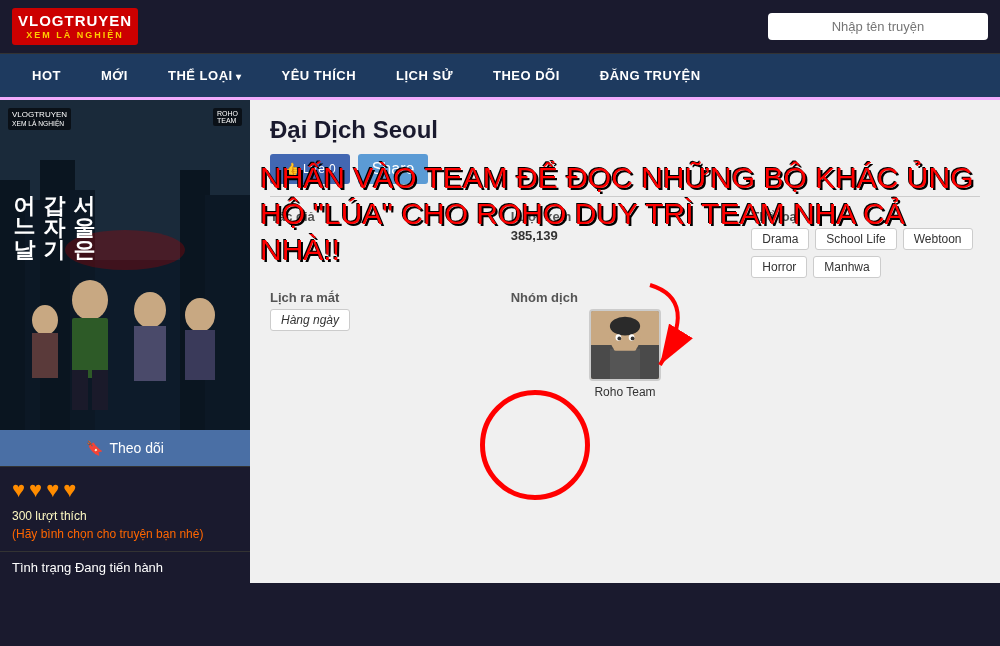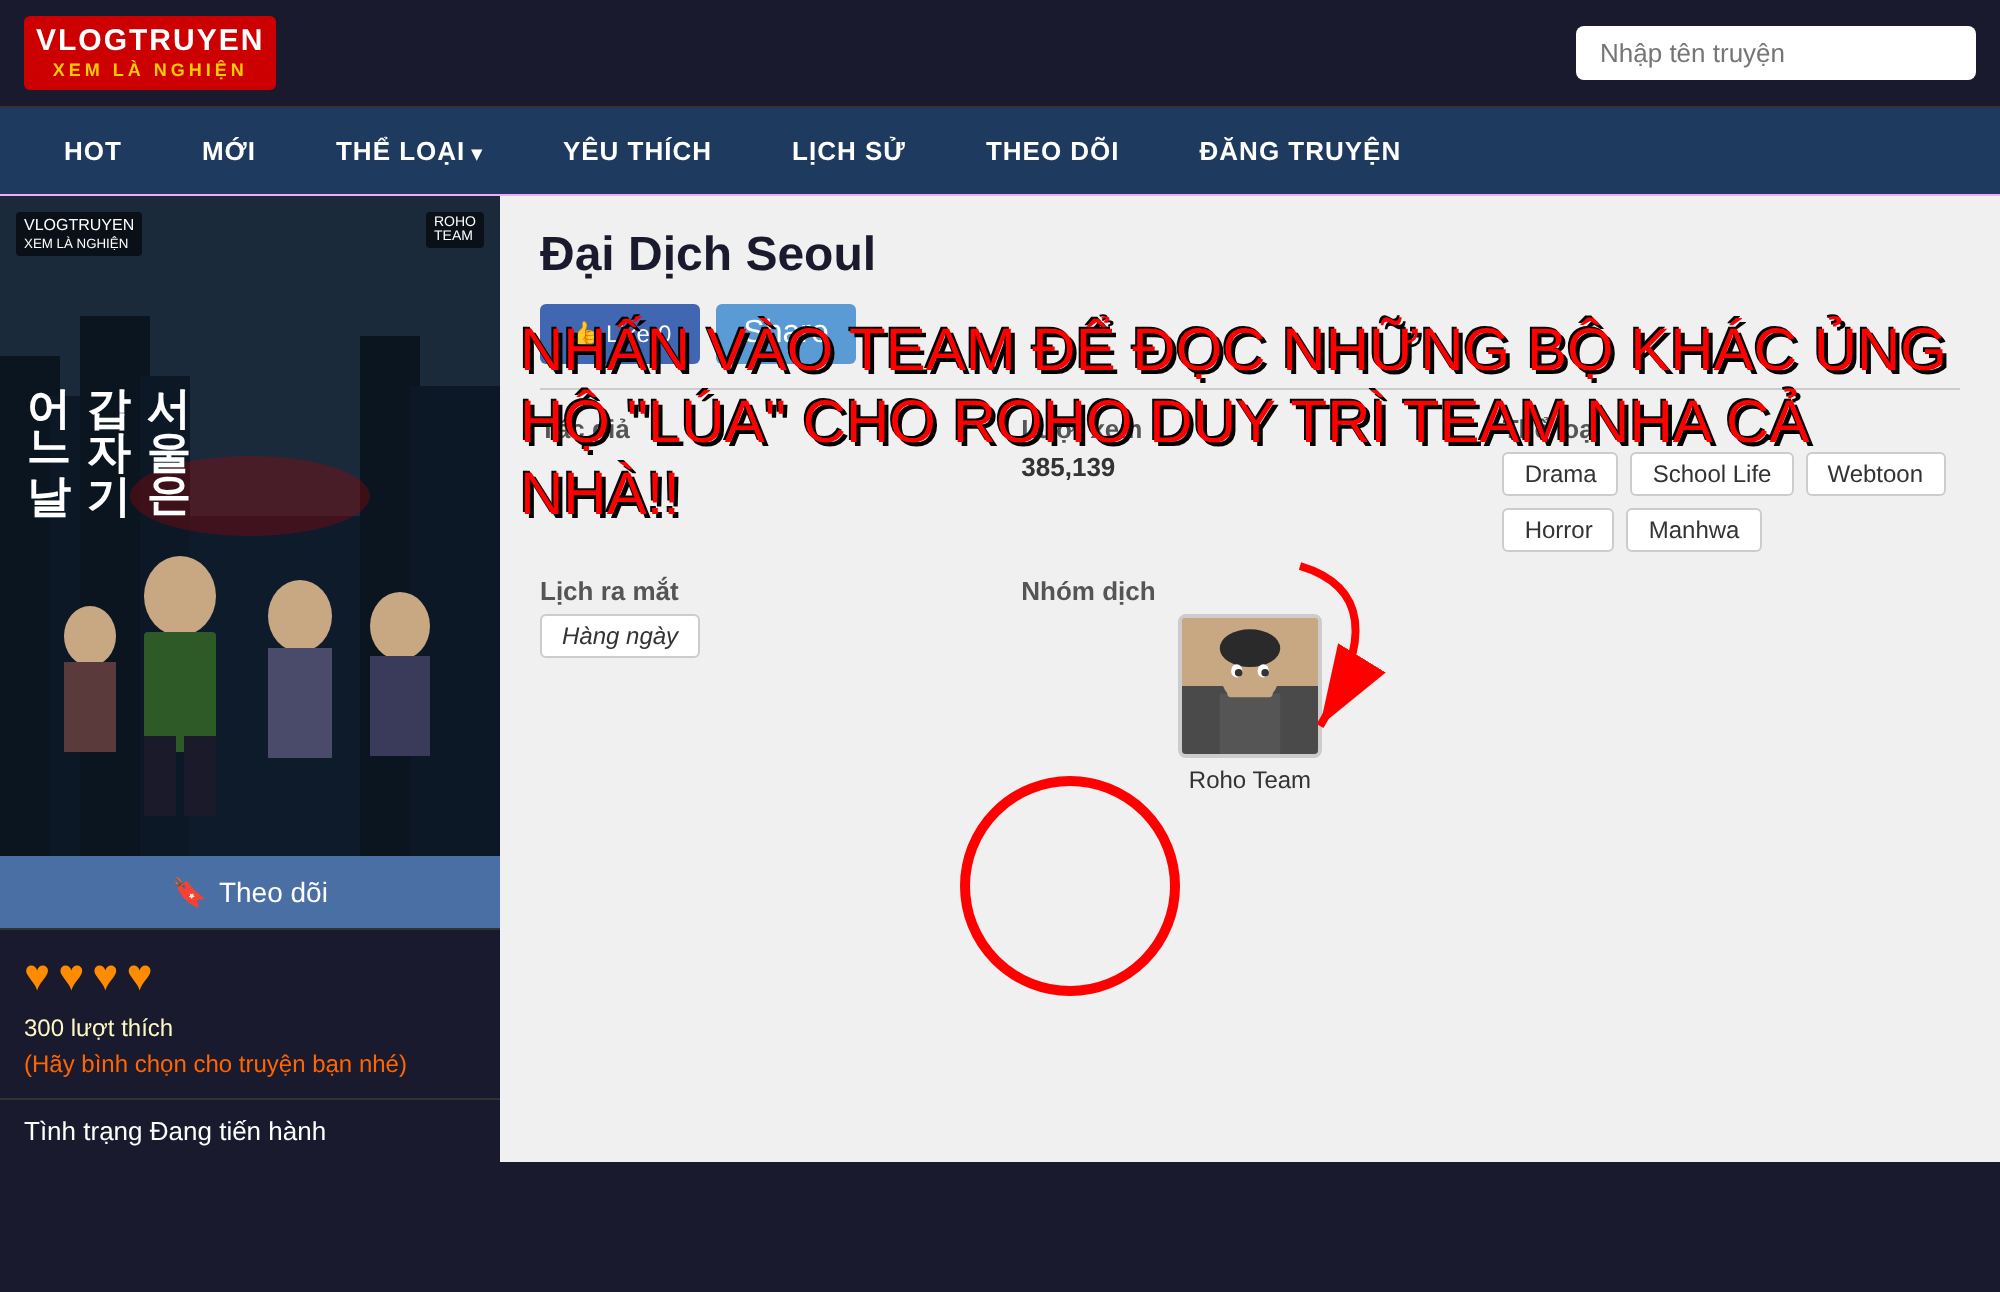--- a/index.html
+++ b/index.html
@@ -44,30 +44,31 @@
       color: #ffcc00;
       letter-spacing: 2px;
     }
     .search-input {
       background: #fff;
       border: none;
       border-radius: 4px;
       padding: 6px 12px;
       font-size: 13px;
       color: #999;
-      width: 200px;
+      width: 220px;
+      text-align: center;
     }
 
     
     .nav {
       background: #1e3a5f;
       display: flex;
       align-items: center;
       padding: 0 12px;
-      border-bottom: 1px solid #f0abfc;
+      border-bottom: 3px solid #f0abfc;
     }
     .nav-item {
       color: #fff;
       font-size: 13px;
       font-weight: bold;
       padding: 14px 20px;
       cursor: pointer;
       letter-spacing: 0.5px;
       white-space: nowrap;
     }

